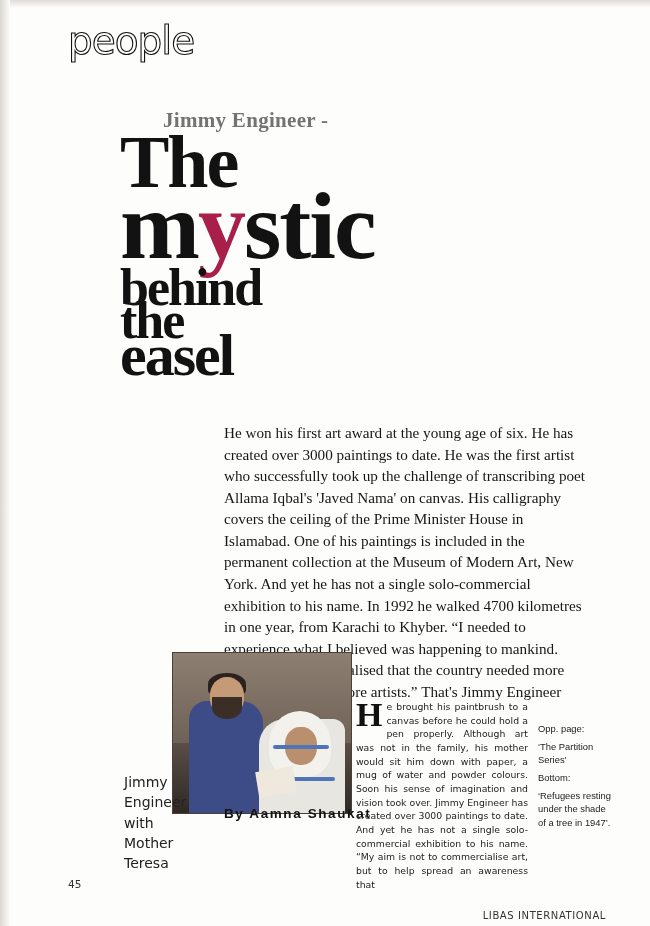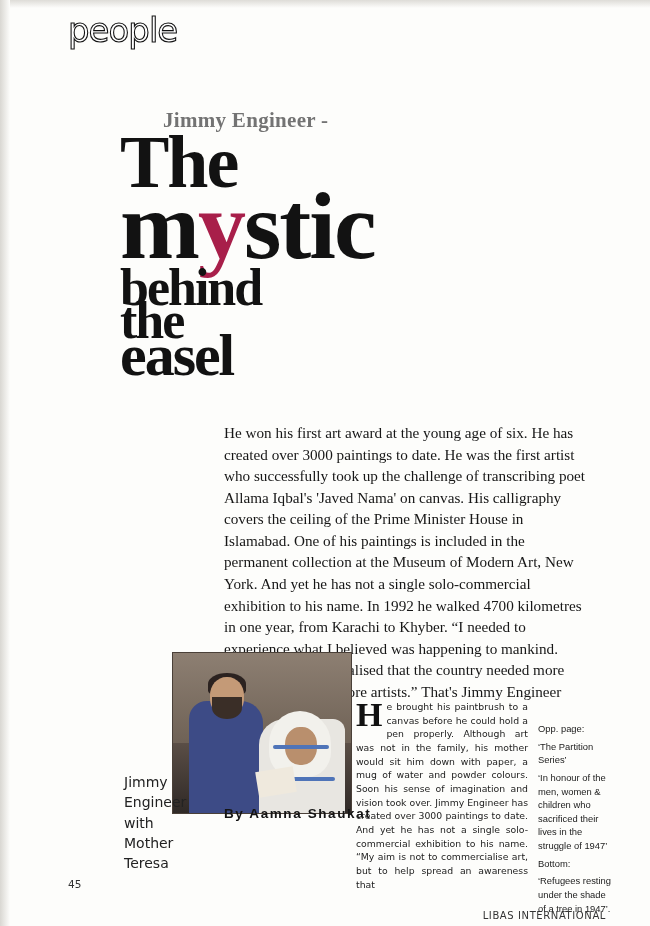--- a/index.html
+++ b/index.html
@@ -18,23 +18,23 @@
     position: relative;
     width: 650px;
     height: 926px;
     background: #fdfdfb;
   }
 
   
   .section-label {
     position: absolute;
     left: 68px;
-    top: 10px;
-    font-family: "DejaVu Sans", sans-serif;
-    font-size: 34px;
+    top: 18px;
+    font-family: "DejaVu Sans", sans-serif;
+    font-size: 39px;
     font-weight: 400;
     letter-spacing: -1px;
     color: #ffffff;
     -webkit-text-stroke: 1.1px #111111;
     text-shadow: none;
   }
 
   
   .kicker {
     position: absolute;
@@ -289,21 +289,20 @@
 
   <div class="byline">By  Aamna  Shaukat</div>
 
   <div class="body-col">
     <span class="dropcap">H</span><span>e brought his paintbrush to a canvas before he could hold a pen properly. Although art was not in the family, his mother would sit him down with paper, a mug of water and powder colours. Soon his sense of imagination and vision took over. Jimmy Engineer has created over 3000 paintings to date. And yet he has not a single solo-commercial exhibition to his name. “My aim is not to commercialise art, but to help spread an awareness that</span>
   </div>
 
   <div class="rail">
     <div class="blk">Opp. page:</div>
     <div class="blk">‘The Partition Series’</div>
-    <div class="blk">‘In honour of the men, women &amp; children who sacrificed their lives in the struggle of 1947’</div>
     <div class="blk">Bottom:</div>
     <div class="blk">‘Refugees resting under the shade of a tree in 1947’.</div>
   </div>
 
   <div class="folio">45</div>
   <div class="footer-right">LIBAS INTERNATIONAL</div>
 
 </div>
 
 </body></html>

